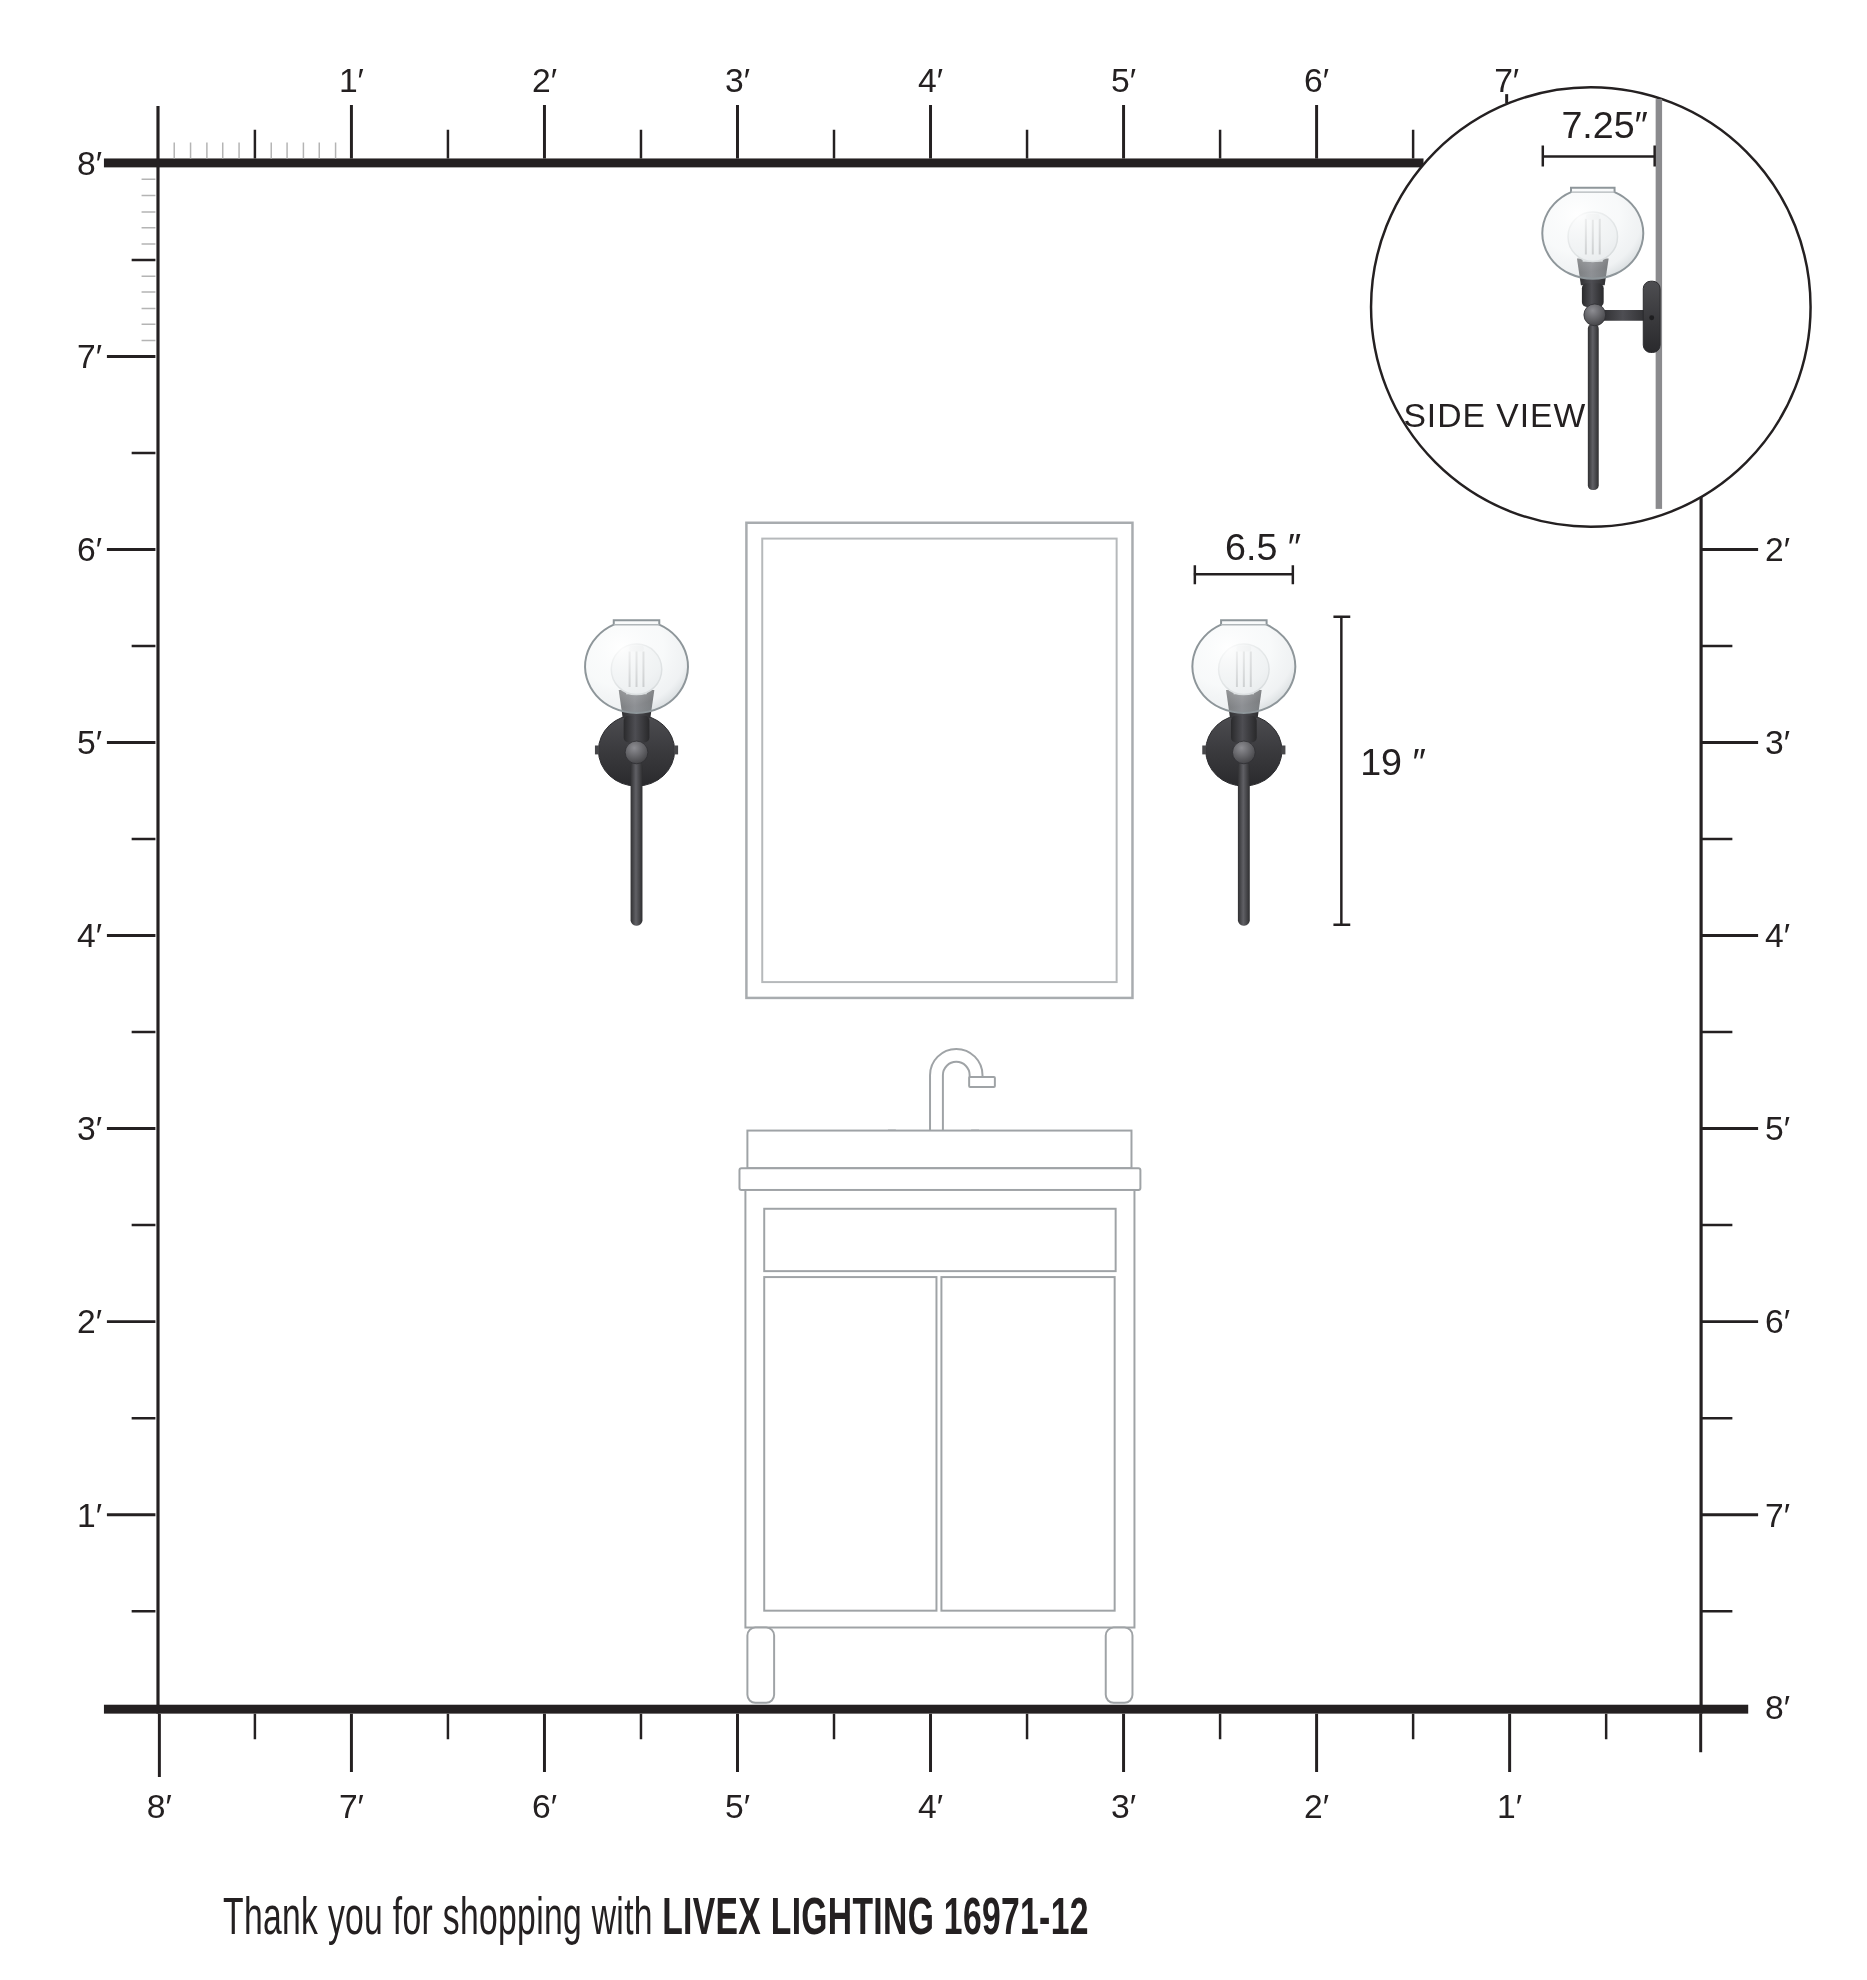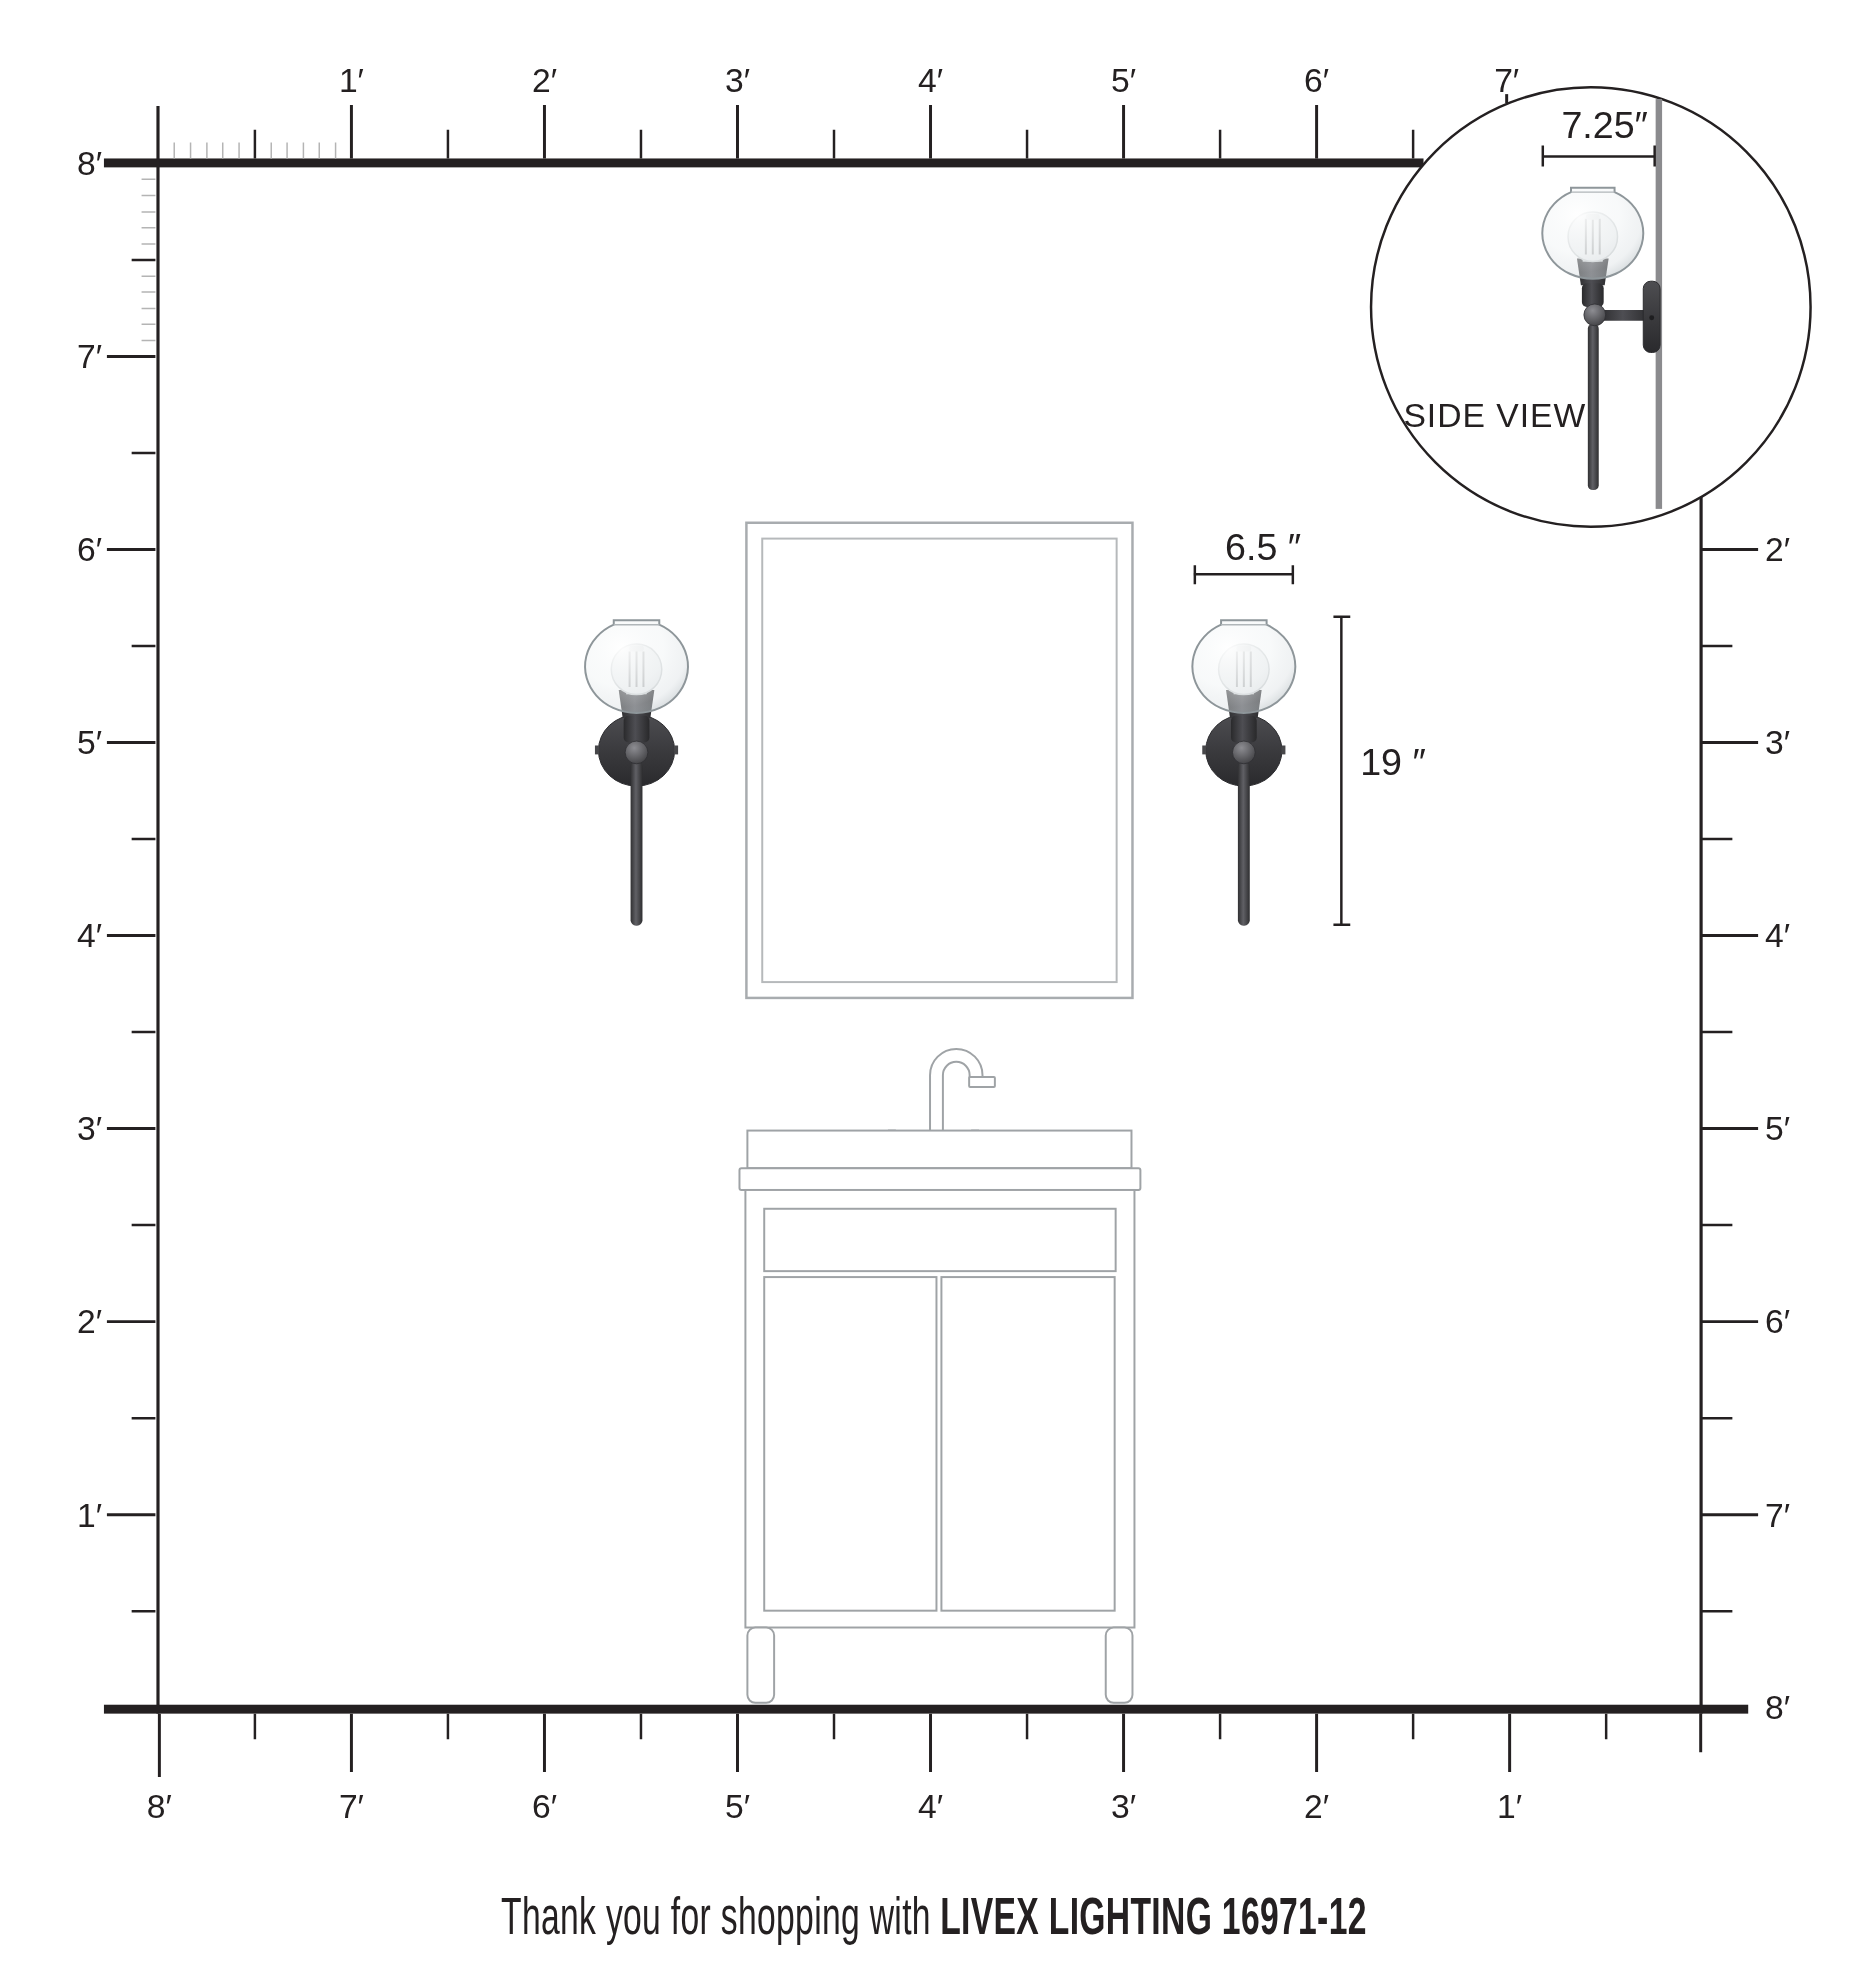--- a/index.html
+++ b/index.html
@@ -13,21 +13,21 @@
   svg text{
     fill:#242021;
     font-family:"Liberation Sans","DejaVu Sans",sans-serif;
   }
   .ruler-label{font-size:34px;}
   .dim-label{font-size:38px;}
   .sideview-label{font-size:34px;letter-spacing:1px;}
   .footer{
     position:absolute;
     left:0;top:1887px;width:100%;
-    text-align:center;
+    text-align:left;
     white-space:nowrap;
   }
   .footer-inner{
     display:inline-block;
     transform:scaleX(0.66);
     transform-origin:50% 50%;
     font-size:51px;
     color:#242021;
     letter-spacing:0.5px;
   }

